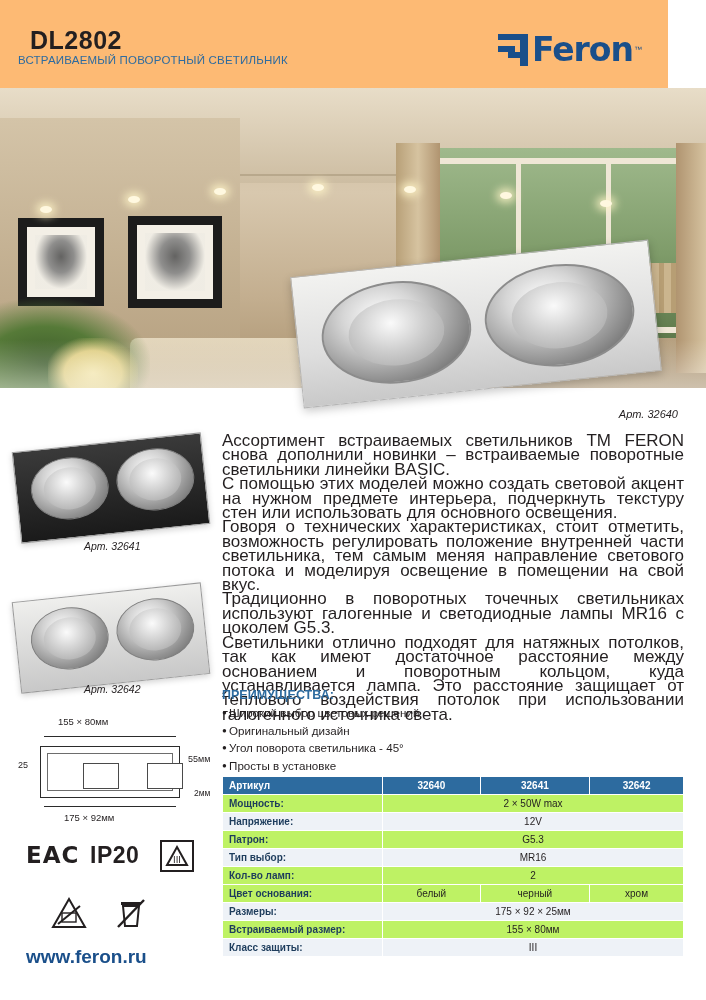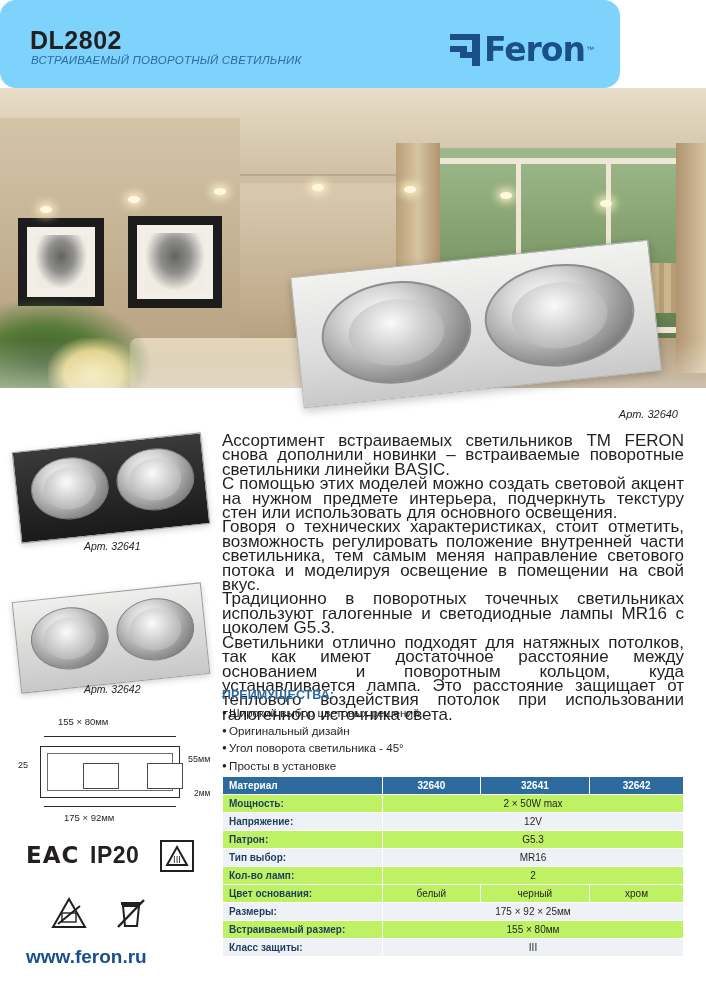--- a/index.html
+++ b/index.html
@@ -8,32 +8,31 @@
     width:706px; height:1000px;
     background:#ffffff;
     font-family:"Liberation Sans", sans-serif;
     color:#231f20;
     position:relative;
     overflow:hidden;
   }
 
   
   .header {
-    position:absolute; left:0; top:0; width:620px; height:88px;
-    background:#7dd3fc;
-    border-radius:16px;
+    position:absolute; left:0; top:0; width:668px; height:88px;
+    background:#fdba74;
   }
   .hdr-model {
     position:absolute; left:30px; top:26px;
     font-size:25px; font-weight:bold; letter-spacing:0.5px;
     color:#231f20;
   }
   .hdr-sub {
-    position:absolute; left:31px; top:54px;
-    font-size:11.5px; color:#2d6b9f; letter-spacing:0.2px;font-style:italic;
+    position:absolute; left:18px; top:54px;
+    font-size:11.5px; color:#2d6b9f; letter-spacing:0.2px;
   }
   .logo {
     position:absolute; right:26px; top:30px;
     display:flex; align-items:center;
   }
   .logo-mark { width:30px; height:32px; position:relative; margin-right:4px; }
   .logo-mark .bar1 {
     position:absolute; left:0; top:0; width:22px; height:6px; background:#1a4f8a;
   }
   .logo-mark .bar2 {
@@ -416,21 +415,21 @@
 <div class="adv-list">
   <div>Широкий выбор цветовых решений</div>
   <div>Оригинальный дизайн</div>
   <div>Угол поворота светильника - 45°</div>
   <div>Просты в установке</div>
 </div>
 
 <table class="spec">
   <tbody>
     <tr class="head">
-      <td class="lbl">Материал</td>
+      <td class="lbl">Артикул</td>
       <td class="c">32640</td>
       <td class="c">32641</td>
       <td class="c">32642</td>
     </tr>
     <tr class="odd">
       <td class="lbl">Мощность:</td>
       <td class="c" colspan="3">2 × 50W max</td>
     </tr>
     <tr class="even">
       <td class="lbl">Напряжение:</td>

